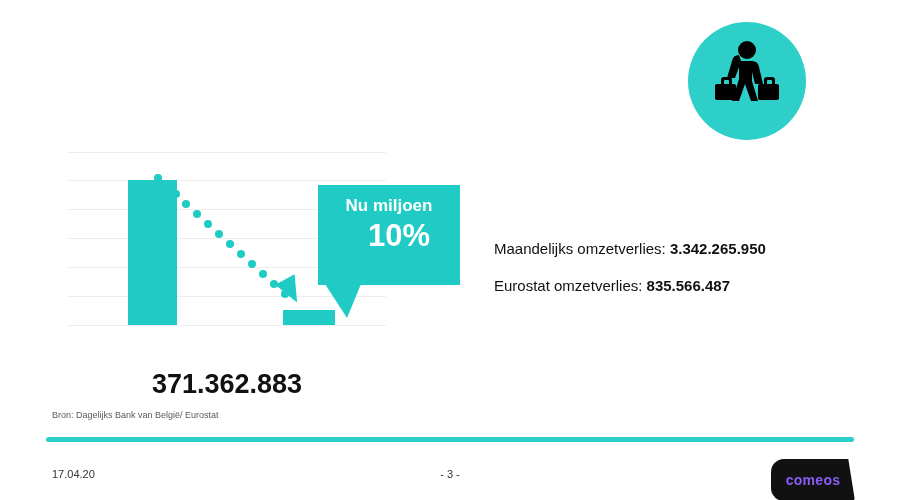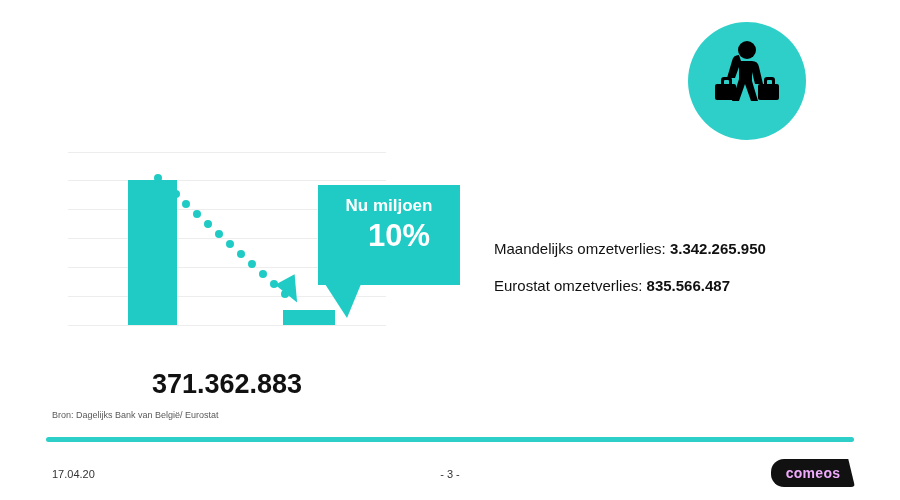--- a/index.html
+++ b/index.html
@@ -207,25 +207,25 @@
     top: 468px;
     text-align: center;
     font-size: 11px;
     color: #333333;
   }
   .logo {
     position: absolute;
     left: 771px;
     top: 459px;
     width: 84px;
-    height: 28px;
+    height: 42px;
     background: #111111;
     border-radius: 13px 4px 4px 13px;
     clip-path: polygon(0 0, 92% 0, 100% 100%, 0 100%);
-    color: #f0abfc;
+    color: #8b5cf6;
     font-size: 14px;
     font-weight: bold;
     display: flex;
     align-items: center;
     justify-content: center;
     letter-spacing: 0.3px;
   }
 </style>
 </head>
 <body>

